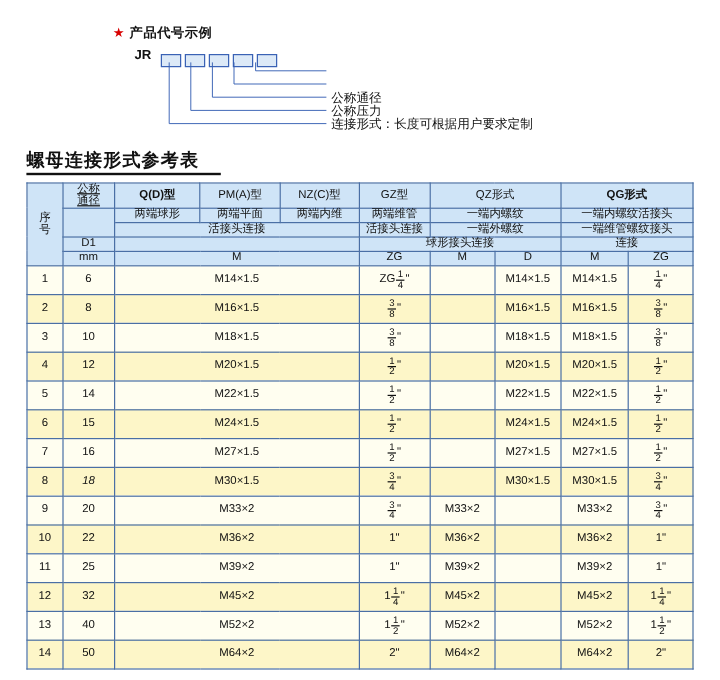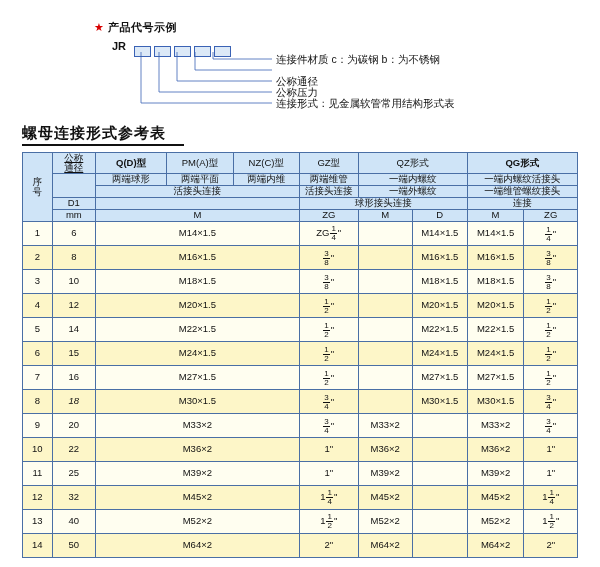--- a/index.html
+++ b/index.html
@@ -67,24 +67,23 @@
 
   <svg class="lines" viewBox="0 0 600 120">
 
     <path d="M141 52 L141 103 L272 103" stroke="#3a62b5" stroke-width="0.8" fill="none"></path>
     <path d="M159 52 L159 92  L272 92" stroke="#3a62b5" stroke-width="0.8" fill="none"></path>
     <path d="M177 52 L177 81  L272 81" stroke="#3a62b5" stroke-width="0.8" fill="none"></path>
     <path d="M195 52 L195 70  L272 70" stroke="#3a62b5" stroke-width="0.8" fill="none"></path>
     <path d="M213 52 L213 59  L272 59" stroke="#3a62b5" stroke-width="0.8" fill="none"></path>
   </svg>
 
-  <div class="legend-item" style="left:276px;top:53px;">连接件材质  c：为碳钢  b：为不锈钢</div>
   <div class="legend-item" style="left:276px;top:75px;">公称通径</div>
   <div class="legend-item" style="left:276px;top:86px;">公称压力</div>
-  <div class="legend-item" style="left:276px;top:97px;">连接形式：见金属软管常用结构形式表</div>
+  <div class="legend-item" style="left:276px;top:97px;">连接形式：长度可根据用户要求定制</div>
 </div>
 
 <div class="heading">螺母连接形式参考表</div>
 <div class="heading-underline"></div>
 
 <table class="mtable">
   <tbody>
 
     <tr>
       <td class="hdr c-seq" rowspan="5">

